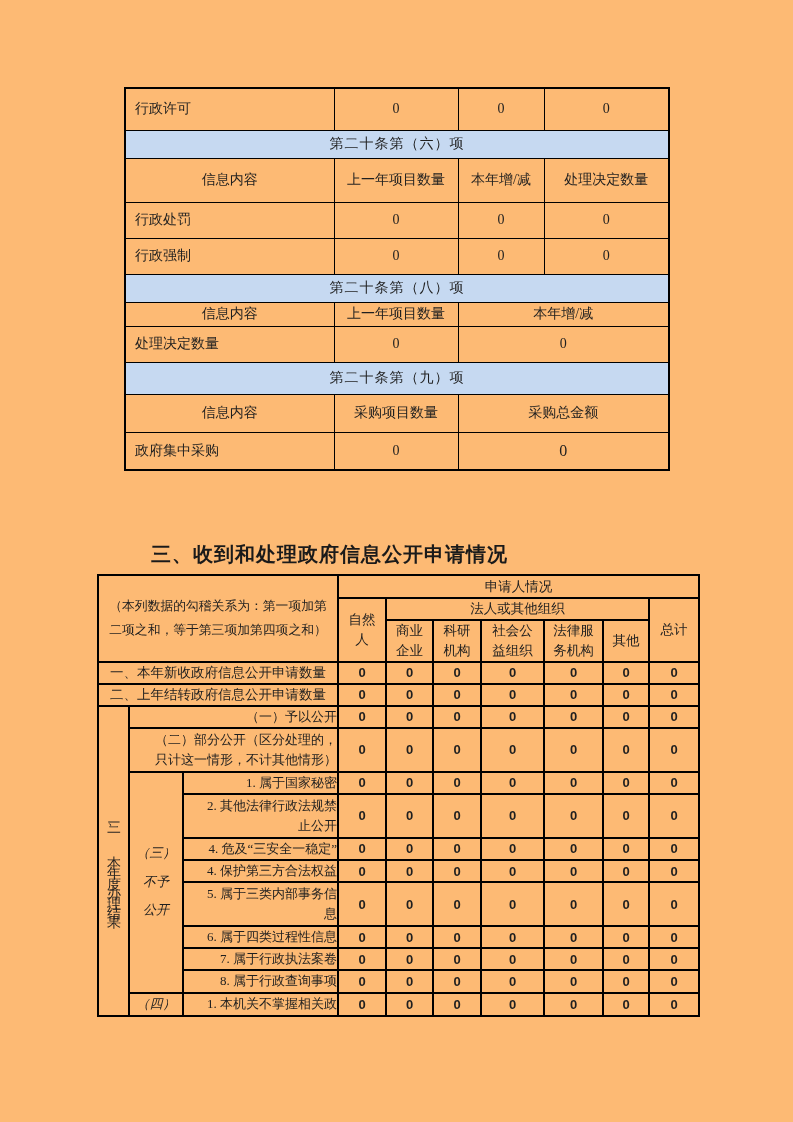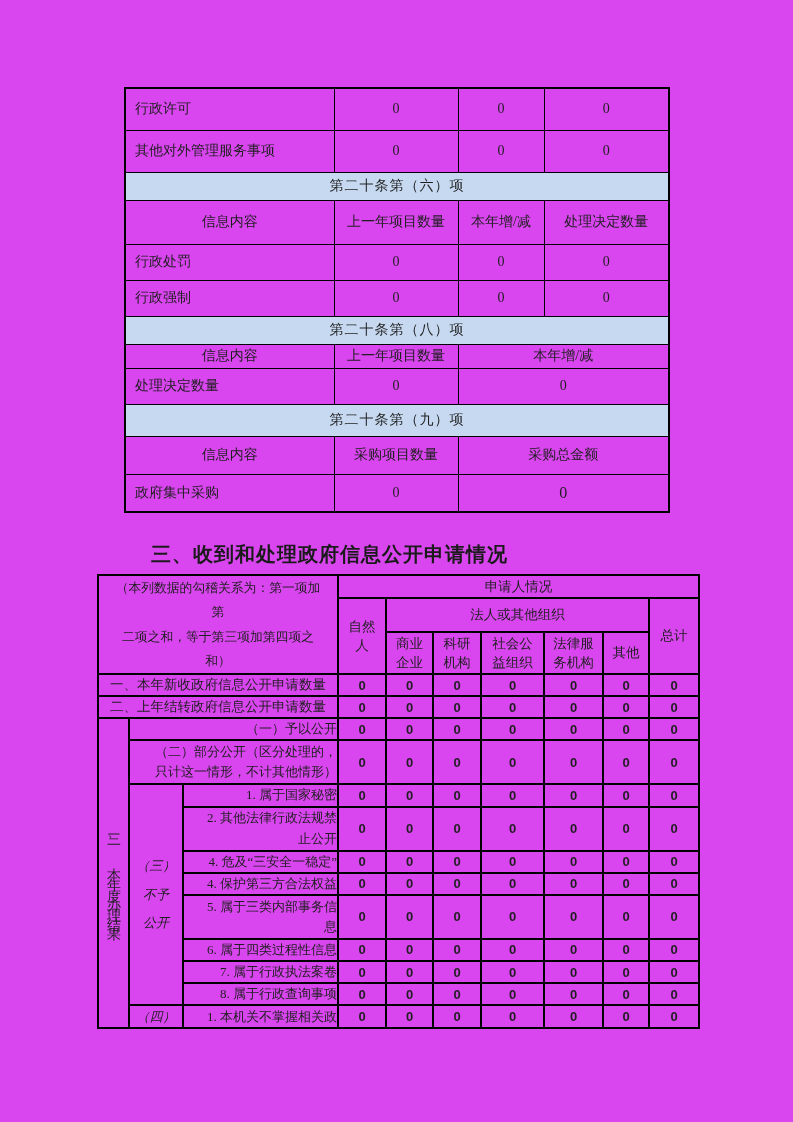--- a/index.html
+++ b/index.html
@@ -1,16 +1,16 @@
 <!DOCTYPE html>
 <html style="--band: #c6d9f1;"><head>
 <meta charset="utf-8">
 <style>
   html,body{margin:0;padding:0;background:#fff;}
-  .page{position:relative;width:793px;height:1122px;background:#d946ef;overflow:hidden;
+  .page{position:relative;width:793px;height:1122px;background:#fdba74;overflow:hidden;
         font-family:"Liberation Serif","DejaVu Serif",serif;color:#1f1f1f;}
   table{border-collapse:collapse;table-layout:fixed;}
   td{overflow:hidden;vertical-align:middle;padding:0;}
 
   
   .t1{position:absolute;left:124px;top:87px;width:544px;border:2.2px solid #000;}
   .t1 td{border:1.6px solid #000;}
   .t1 .lbl{text-align:left;padding-left:9px;font-size:14px;}
   .t1 .num{text-align:center;font-size:14px;}
   .t1 .big{font-size:16px;}
@@ -19,21 +19,21 @@
   .h24{height:24px}.h28{height:28px}.h32{height:32px}.h36{height:36px}
   .h38{height:38px}.h42{height:42px}.h44{height:44px}
 
   
   .h3{position:absolute;left:151px;top:541px;font-family:Liberation Sans, sans-serif;
       font-weight:bold;font-size:20px;color:#1a1a1a;letter-spacing:1px;white-space:nowrap;}
 
   
   .t2{position:absolute;left:97px;top:574px;width:601px;border:2.6px solid #000;}
   .t2 td{border:2px solid #000;}
-  .t2 .note{font-size:12.8px;text-align:center;line-height:1.9;padding:0 14px;margin-left:48px;}
+  .t2 .note{font-size:12.8px;text-align:center;line-height:1.9;padding:0 1px;margin-left:48px;}
   .t2 .hd{font-size:13.5px;text-align:center;line-height:1.45;}
   .t2 .rowlbl{font-size:13.5px;text-align:center;}
   .t2 .item{font-size:13px;text-align:right;line-height:1.55;}
   .t2 .glabel{font-size:13px;font-style:italic;text-align:center;line-height:2.2;}
   .t2 .num{font-family:"Liberation Sans","DejaVu Sans",sans-serif;font-weight:bold;
            font-size:13px;font-style:normal;text-align:center;}
   .t2 .vlabel{writing-mode:vertical-lr;text-orientation:upright;font-size:14px;font-style:normal;
               letter-spacing:10px;text-align:center;padding-top:4px;}
   .pre{white-space:pre-line;}
   .r21{height:21px}.r22{height:22px}.r23{height:23px}.r42{height:42px}.r44{height:44px}
@@ -46,26 +46,20 @@
   <table class="t1">
     <colgroup>
         <col style="width:209px">
         <col style="width:124px">
         <col style="width:86px">
         <col style="width:125px">
       </colgroup>
     <tbody>
         <tr class="h42">
       <td class="lbl">行政许可</td>
-    <td class="num">0</td>
-          <td class="num">0</td>
-          <td class="num">0</td>
-        </tr>
-    <tr class="h42">
-      <td class="lbl">其他对外管理服务事项</td>
     <td class="num">0</td>
           <td class="num">0</td>
           <td class="num">0</td>
         </tr>
     <tr class="h28">
       <td class="band" colspan="4">第二十条第（六）项</td>
     </tr>
     <tr class="h44">
       <td class="hd">信息内容</td>
       <td class="hd">上一年项目数量</td>

